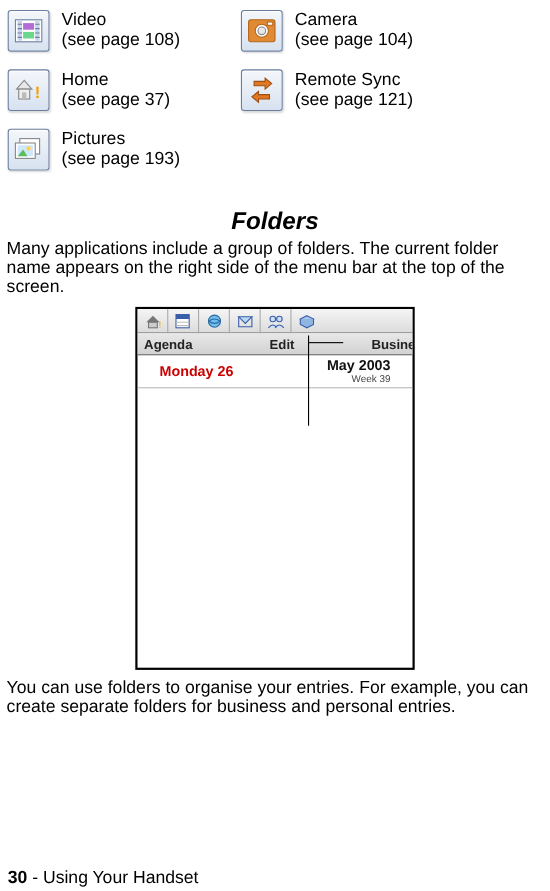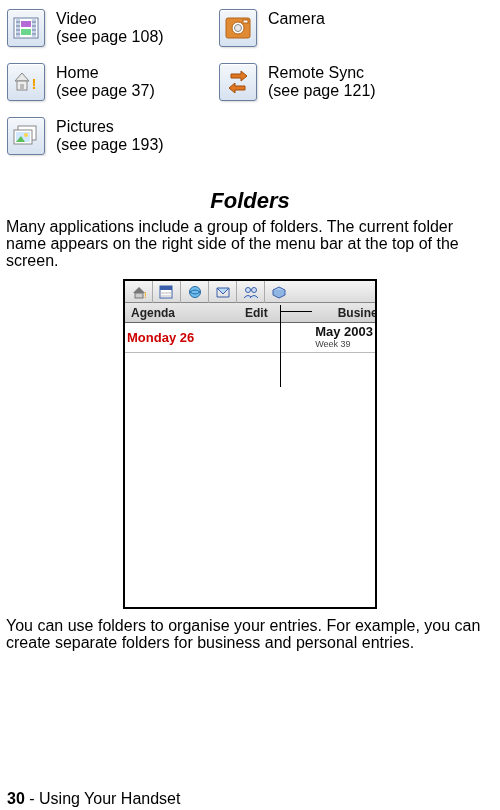--- a/index.html
+++ b/index.html
@@ -109,32 +109,32 @@
     padding: 0 6px;
     gap: 35px;
   }
   .menubar .spacer { flex: 1; }
   .folder-name { display:flex; align-items:center; gap:3px;}
   .date-row {
     height: 30px;
     border-bottom: 1px solid #bbb;
     display: flex;
     align-items: center;
-    padding: 2px 2px;
+    padding: 2px 20px;
     font-family: Arial, sans-serif;
     position: relative;
   }
   .date-row .day {
     color: #cc0000;
     font-weight: bold;
     font-size: 13px;
   }
   .date-row .right {
     margin-left: auto;
-    text-align: left;
+    text-align: right;
     line-height: 12px;
   }
   .date-row .month {
     font-weight: bold;
     font-size: 13px;
     color: #111;
   }
   .date-row .week {
     font-size: 9px;
     color: #444;
@@ -212,20 +212,21 @@
         <svg width="26" height="22">
           <rect x="1" y="1" width="24" height="20" rx="2" fill="#e08b33" stroke="#b4651a"></rect>
           <circle cx="13" cy="11" r="6" fill="#fff" stroke="#b4651a"></circle>
           <circle cx="13" cy="11" r="3.5" fill="#e8e8e8" stroke="#888"></circle>
           <rect x="18" y="3" width="5" height="3" fill="#fff" stroke="#b4651a"></rect>
         </svg>
       </div>
     </div>
     <div class="label-cell">
       <span class="main">Camera</span>
+      <span class="sub">(see page 104)</span>
     </div>
 
     <div class="icon-cell">
       <div class="icon-box">
         <svg width="28" height="24">
           <polygon points="10,3 3,11 17,11" fill="#e8e8e8" stroke="#888"></polygon>
           <rect x="5" y="11" width="10" height="9" fill="#eee" stroke="#888"></rect>
           <rect x="8" y="14" width="4" height="6" fill="#bbb"></rect>
           <text x="22" y="19" font-size="15" font-weight="bold" fill="#f0a000" text-anchor="middle">!</text>
         </svg>

